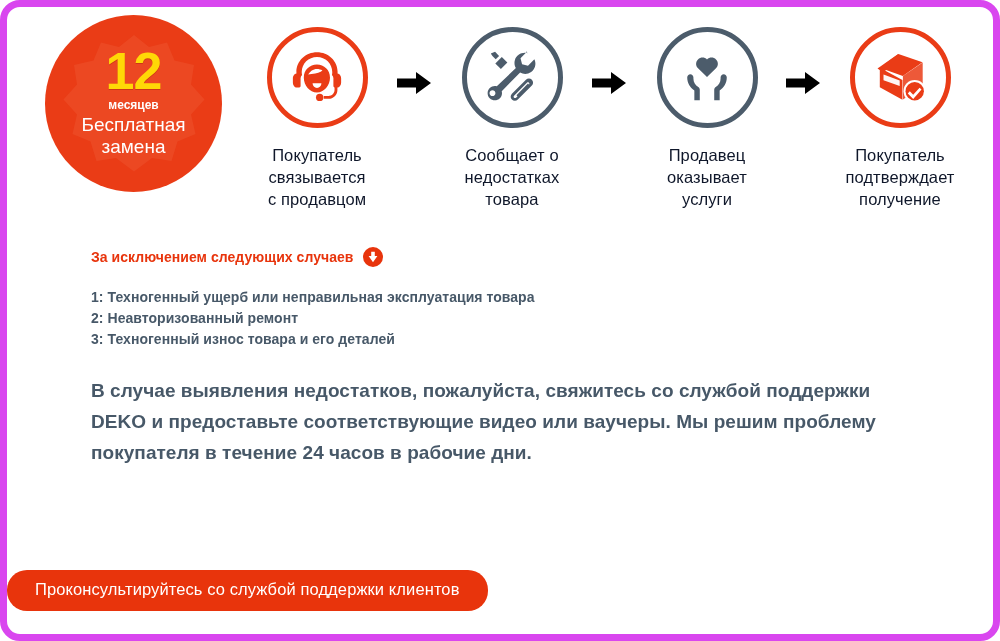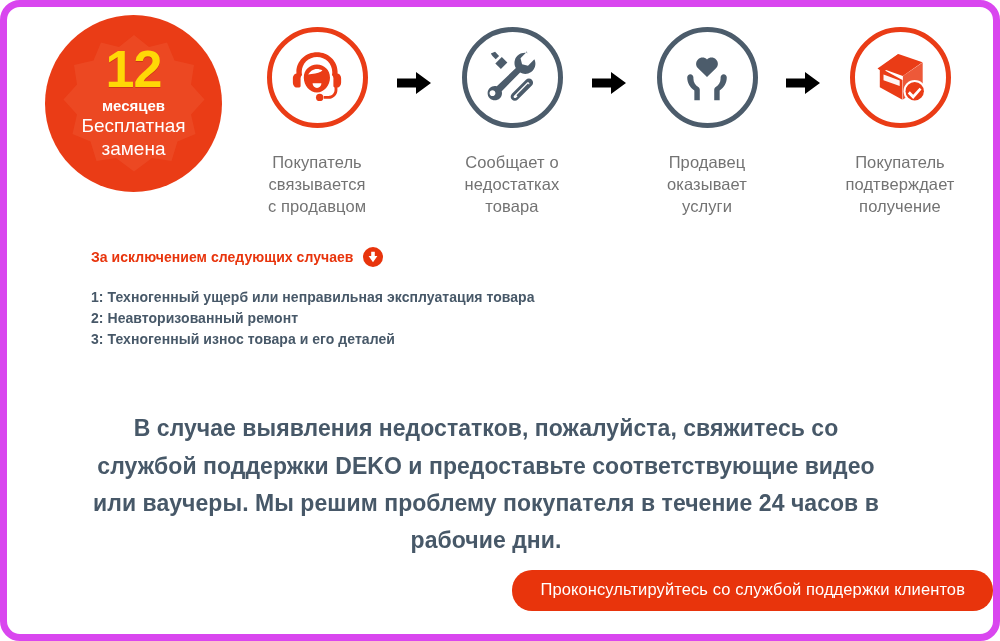--- a/index.html
+++ b/index.html
@@ -61,21 +61,21 @@
   .badge-num {
     font-size: 52px;
     font-weight: bold;
     color: #ffd806;
     letter-spacing: -1px;
     display: block;
     line-height: .96;
     text-shadow: 0 1px 0 rgba(150,25,0,.35);
   }
   .badge-months {
-    font-size: 15px;
+    font-size: 12px;
     font-weight: bold;
     color: #ffffff;
     display: block;
     margin-top: 3px;
     line-height: 1.1;
   }
   .badge-l1, .badge-l2 {
     font-size: 19px;
     color: #ffffff;
     display: block;
@@ -97,24 +97,24 @@
     border-radius: 50%;
     border: 5px solid #4c5c6b;
     display: flex;
     align-items: center;
     justify-content: center;
     background: #ffffff;
   }
   .step-circle.accent { border-color: #ea3c16; }
   .step-circle svg { display: block; }
   .step-label {
-    margin-top: 24px;
+    margin-top: 17px;
     font-size: 16.5px;
     line-height: 1.33;
-    color: #737373;
+    color: #0f172a;
     letter-spacing: .1px;
   }
 
   .step1 { left: 235px; }
   .step2 { left: 430px; }
   .step3 { left: 625px; }
   .step4 { left: 818px; }
 
   
   .arrow {
@@ -153,38 +153,37 @@
   }
   .excl-item {
     font-size: 14px;
     font-weight: bold;
     color: #475868;
     line-height: 1.51;
     letter-spacing: .05px;
   }
 
   .note {
-    margin-top: 60px;
-    font-size: 23px;
+    margin-top: 26px;
+    font-size: 19px;
     font-weight: bold;
     color: #475868;
     line-height: 1.62;
     letter-spacing: .05px;
     max-width: 790px;
-    text-align: center;
   }
 
   
   .cta-wrap {
     position: absolute;
     left: 0;
     top: 563px;
     width: 986px;
     display: flex;
-    justify-content: flex-end;
+    justify-content: flex-start;
   }
   .cta {
     border: none;
     background: #e8340c;
     color: #ffffff;
     font-family: inherit;
     font-size: 16.5px;
     line-height: 1;
     padding: 11px 28px 13px;
     border-radius: 20px;

